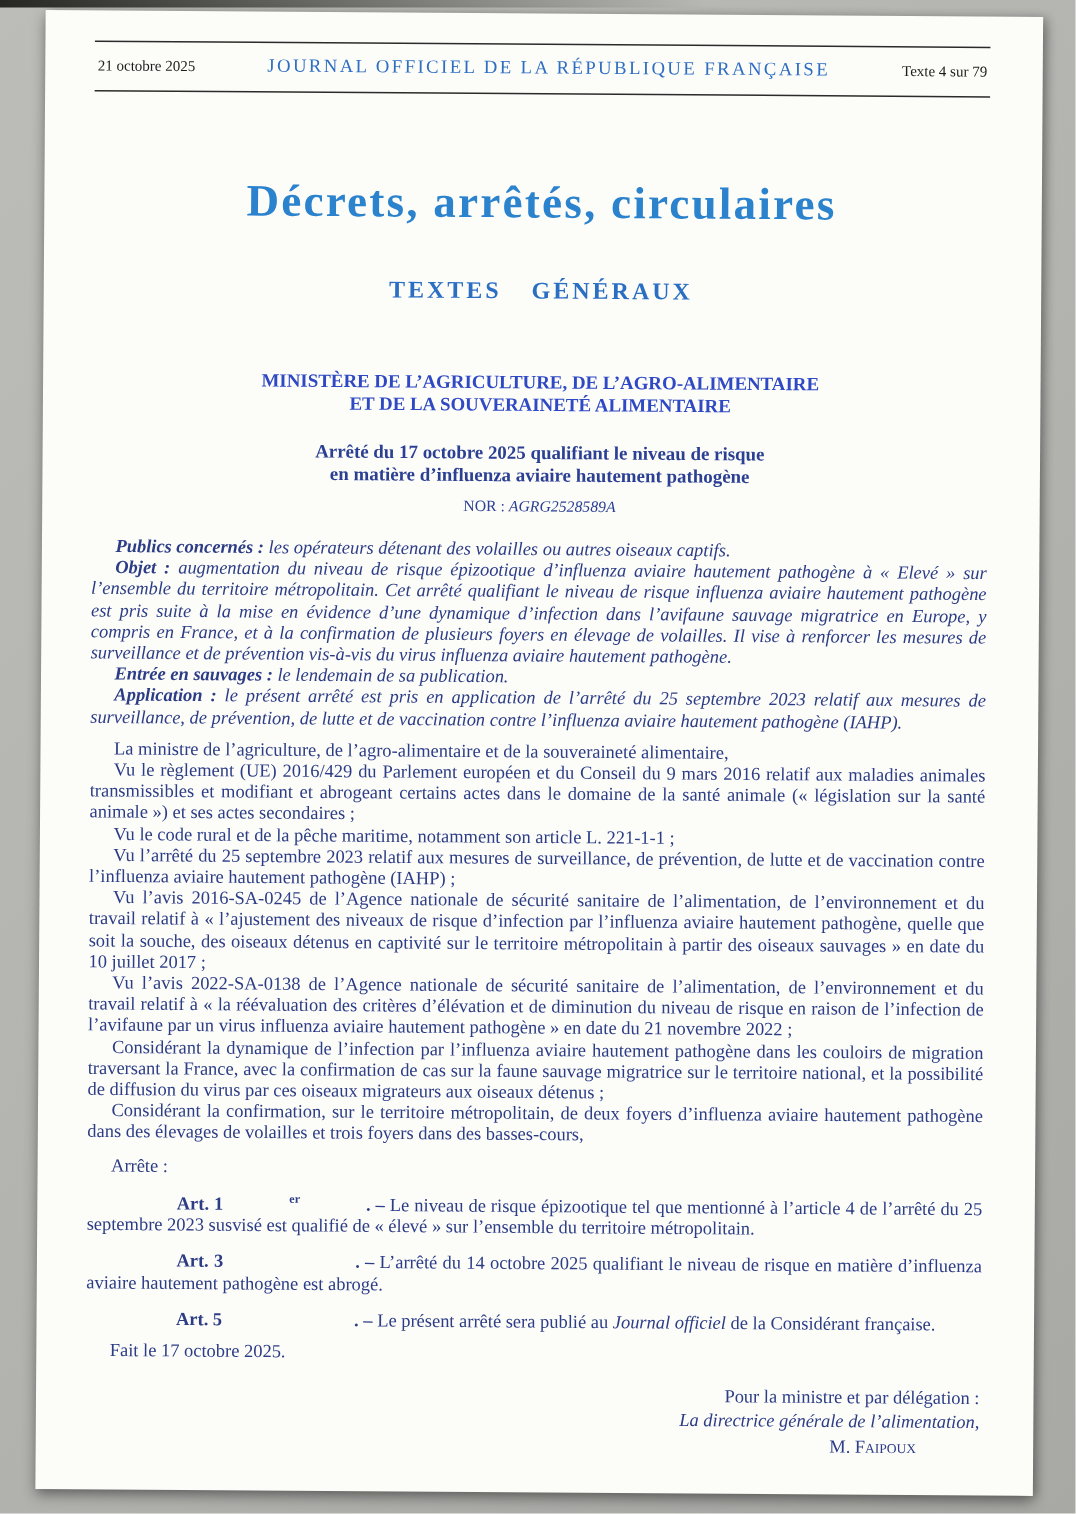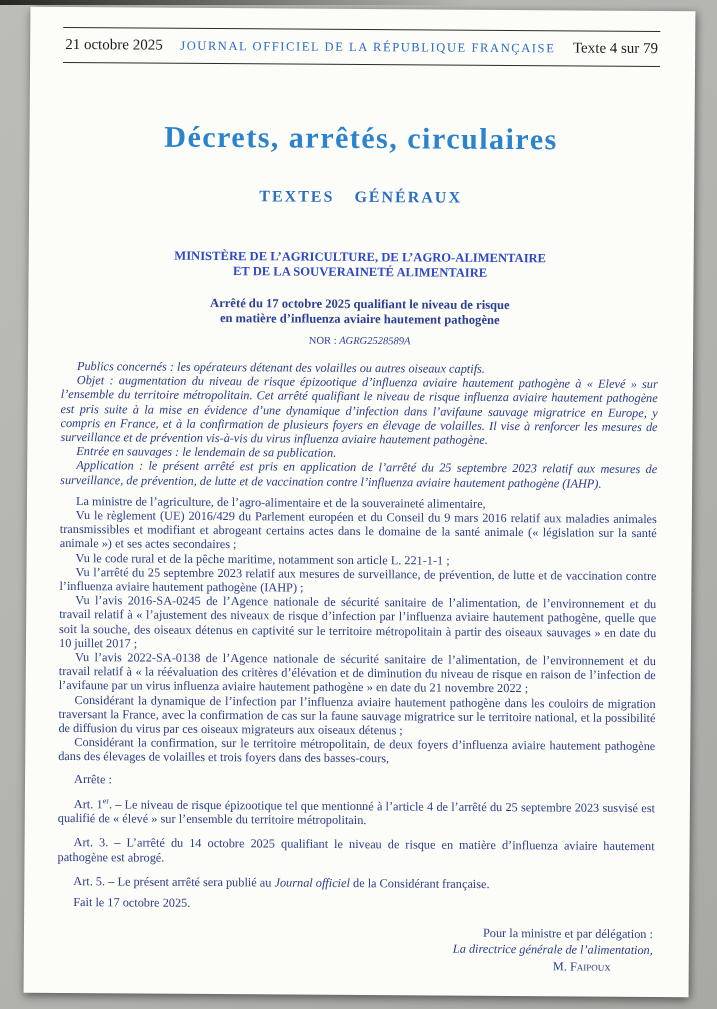--- a/index.html
+++ b/index.html
@@ -22,21 +22,21 @@
     padding:0 35px 0 33px;
   }
   
   .jo-header {
     margin-top:20px;
     border-top:1px solid #2b2b2b;
     border-bottom:1px solid #2b2b2b;
     padding:8px 2px 9px 2px;
     display:flex; justify-content:space-between; align-items:baseline;
   }
-  .h-date, .h-ref { font-size:15px; color:#1c1c1c; }
+  .h-date, .h-ref { font-size:10px; color:#1c1c1c; }
   .h-journal { font-size:12.5px; color:#2e6ec2; letter-spacing:1.6px; }
   
   .main-title {
     text-align:center; margin-top:56px;
     font-size:30px; font-weight:700; color:#2b82cd; letter-spacing:1.5px;
   }
   .section-title {
     text-align:center; margin-top:33px;
     font-size:16px; font-weight:700; color:#2b6fc3;
     letter-spacing:2px; word-spacing:14px;
@@ -52,25 +52,25 @@
   .nor { text-align:center; margin-top:9px; font-size:10.5px; color:#2b3f93; }
   .nor-value { font-style:italic; }
   
   .content {
     margin-top:15px;
     color:#2c3d86; font-size:12.3px; line-height:14.2px;
     text-align:justify;
   }
   .content p { text-indent:16px; }
   .preamble { font-style:italic; }
-  .preamble .lead { font-weight:400; }
+  .preamble .lead { font-weight:700; }
   .gap-top { margin-top:7px; }
   .arrete { margin-top:8px; margin-bottom:8px; }
   .article { margin-top:0; margin-bottom:7px; }
-  .article b, .article sup { font-weight:400; }
+  .article b, .article sup { font-weight:700;margin-left:44px; }
   .article sup { font-size:8px; }
   .closing { margin-top:1px; }
   .signature { margin-top:14px; text-align:right; color:#2c3d86; font-size:12.3px; line-height:15.5px; padding-right:1px; }
   .sig-role { font-style:italic; }
   .sig-name { font-variant:small-caps; display:block; padding-right:42px; margin-top:2px; }
 </style>
 </head>
 <body>
 
 <div class="top-edge"></div>

